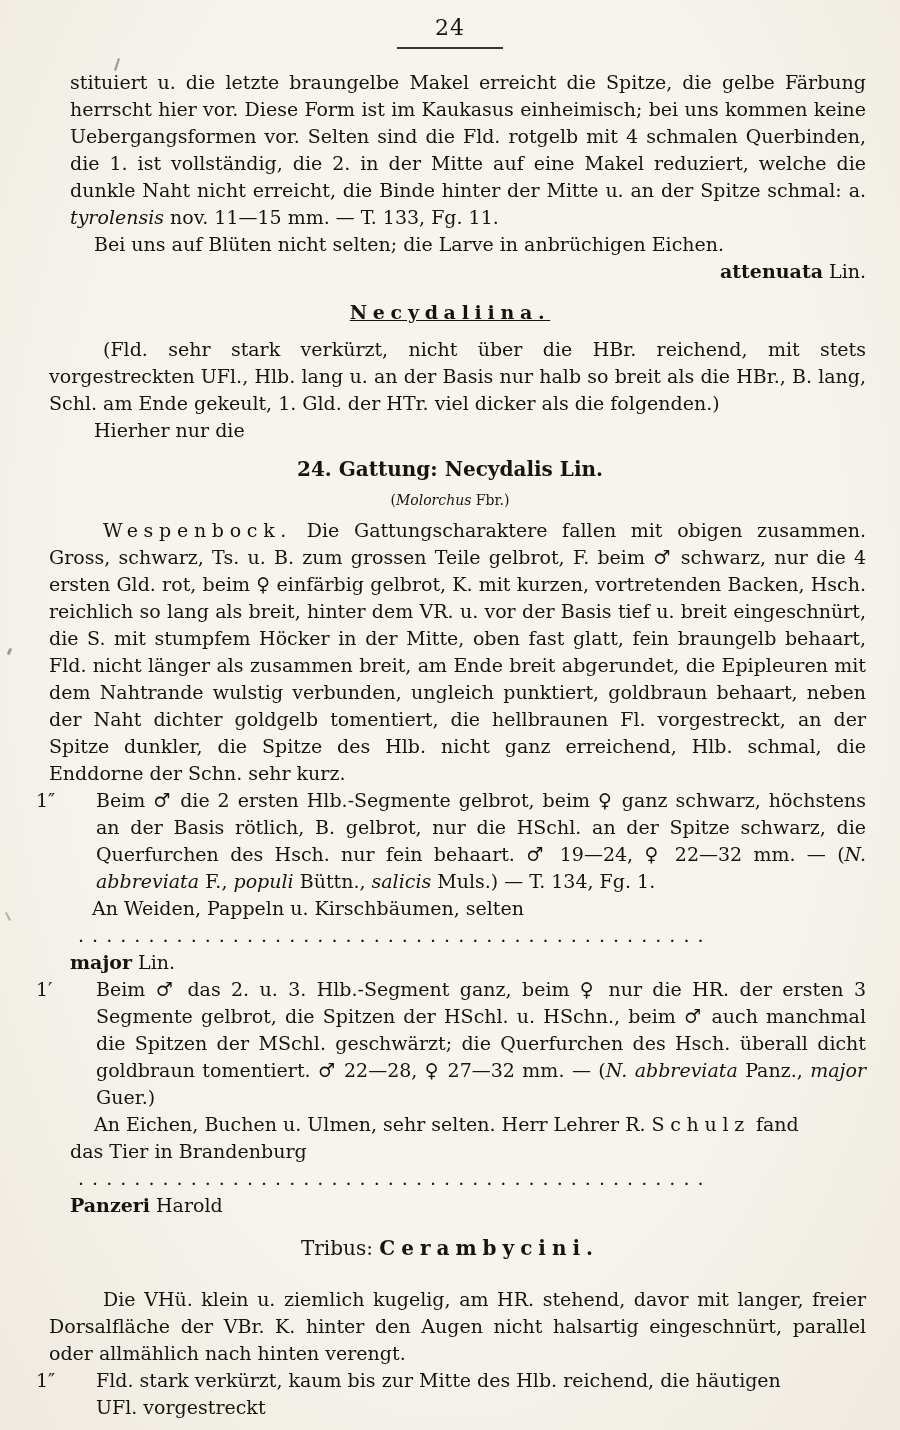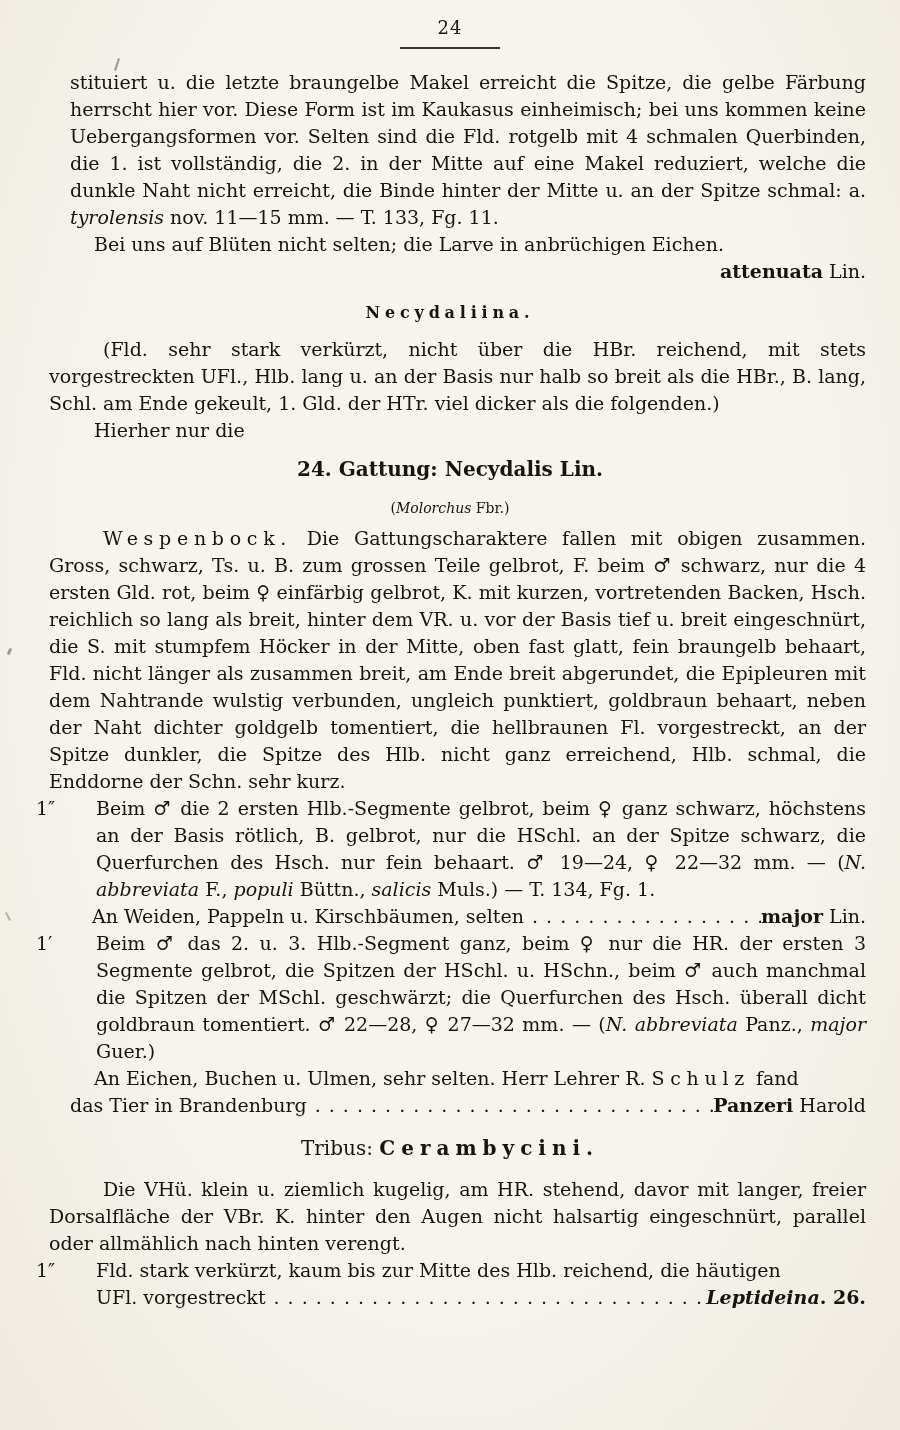--- a/index.html
+++ b/index.html
@@ -13,41 +13,41 @@
     position: relative;
     width: 900px; height: 1430px; overflow: hidden;
     background: #f5f2ea;
     background-image: radial-gradient(ellipse at 50% 42%, #f7f4ee 55%, #eeeae0 100%);
     color: #17130e;
     font-size: 19px; line-height: 27px;
   }
   .header { text-align: center; padding-top: 14px; margin-bottom: 20px; }
   .page-no {
     display: inline-block;
-    font-size: 18px; letter-spacing: 1px;
+    font-size: 22px; letter-spacing: 1px;
     padding: 0 38px 6px;
     border-bottom: 2px solid #3b352b;
   }
   .content { padding: 0 34px; text-align: justify; hyphens: auto; }
   .block { margin-left: 36px; }
   .wide { margin-left: 15px; }
   .indent { text-indent: 24px; }
   .indent-lg { text-indent: 54px; }
   .center { text-align: center; margin-left: 0; text-indent: 0; }
   .right { text-align: right; text-indent: 0; }
   .it { font-style: italic; }
   .bd { font-weight: bold; }
   .ls { letter-spacing: 0.3em; }
-  .h1 { font-size: 16px; margin: 14px 0 10px; }
-  .h2 { font-size: 20px; margin: 12px 0 16px; }
+  .h1 { font-size: 19px; margin: 14px 0 10px; text-decoration: underline; }
+  .h2 { font-size: 20px; margin: 12px 0 8px; }
   .sub { font-size: 14px; line-height: 18px; margin: 0 0 8px; }
-  .h3 { font-size: 20px; margin: 16px 0 14px; }
+  .h3 { font-size: 20px; margin: 16px 0 24px; }
   .key { position: relative; padding-left: 26px; }
   .key-label { position: absolute; left: -34px; top: 0; }
-  .leader { display: flex; margin-left: 36px; text-align: left; }
+  .leader { display: flex; margin-left: 36px; text-align: left; flex-direction: column; }
   .leader .lead-left { white-space: nowrap; }
   .leader.li .lead-left { padding-left: 22px; }
   .leader .lead-dots {
     flex: 1; min-width: 0; overflow: hidden;
     white-space: nowrap; padding: 0 8px; letter-spacing: 1px;
   }
   .leader .lead-right { white-space: nowrap; }
   .leader.key-cont { margin-left: 62px; }
   
   .artifact { position: absolute; background: rgba(45, 38, 28, 0.45); }

